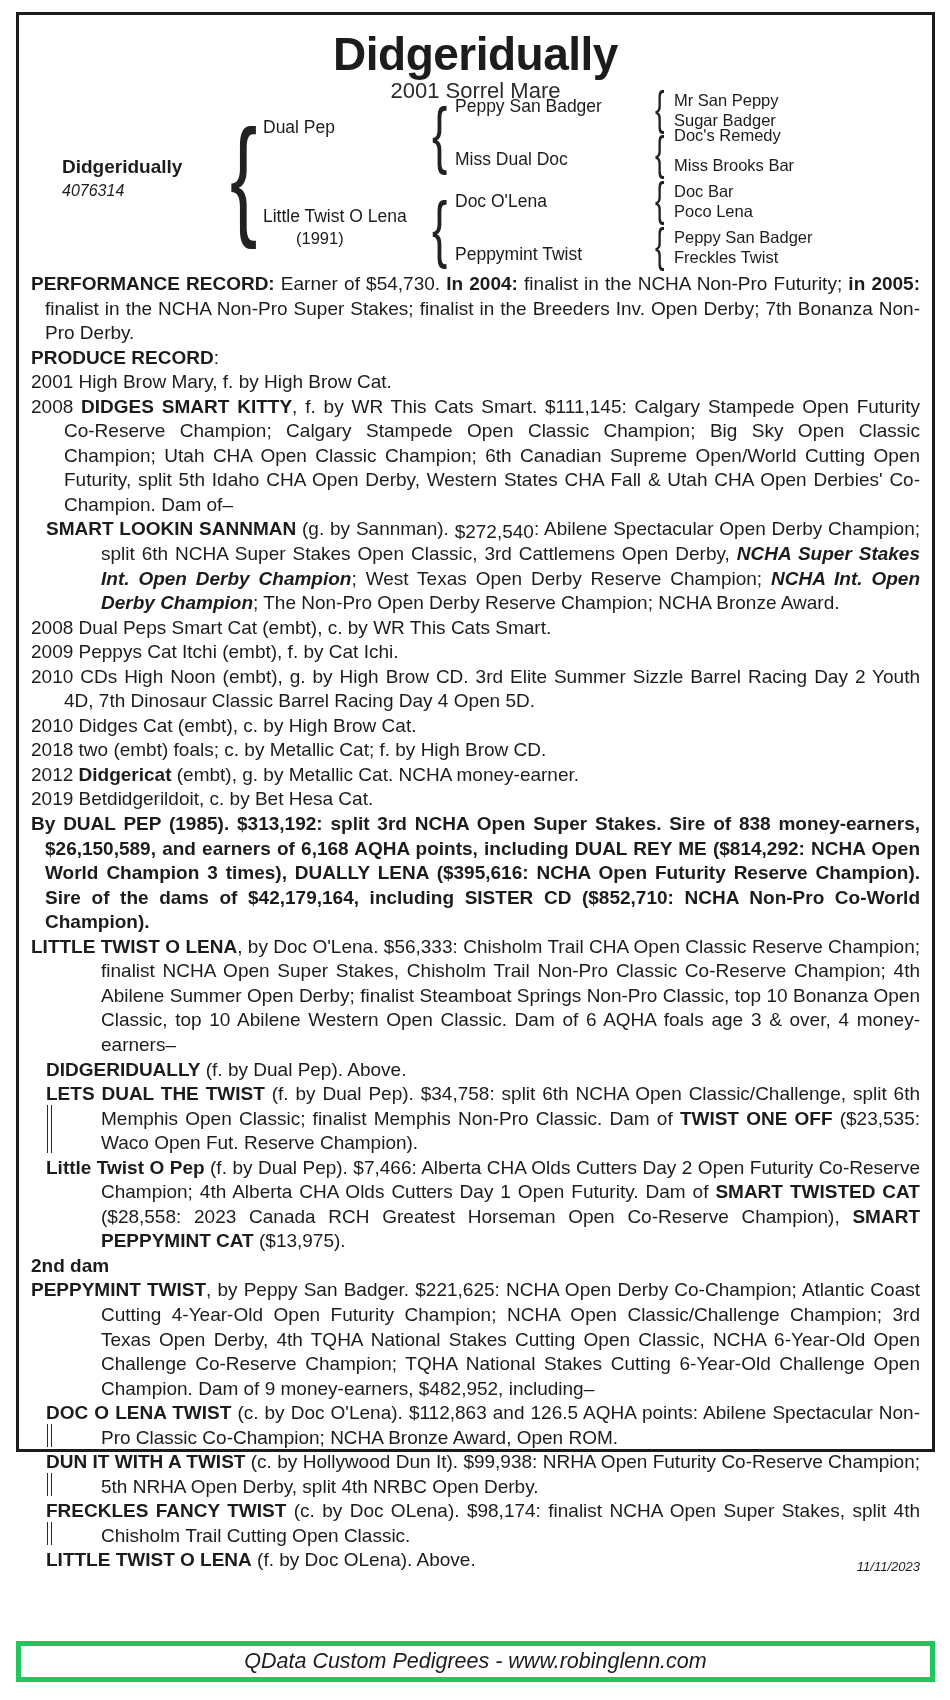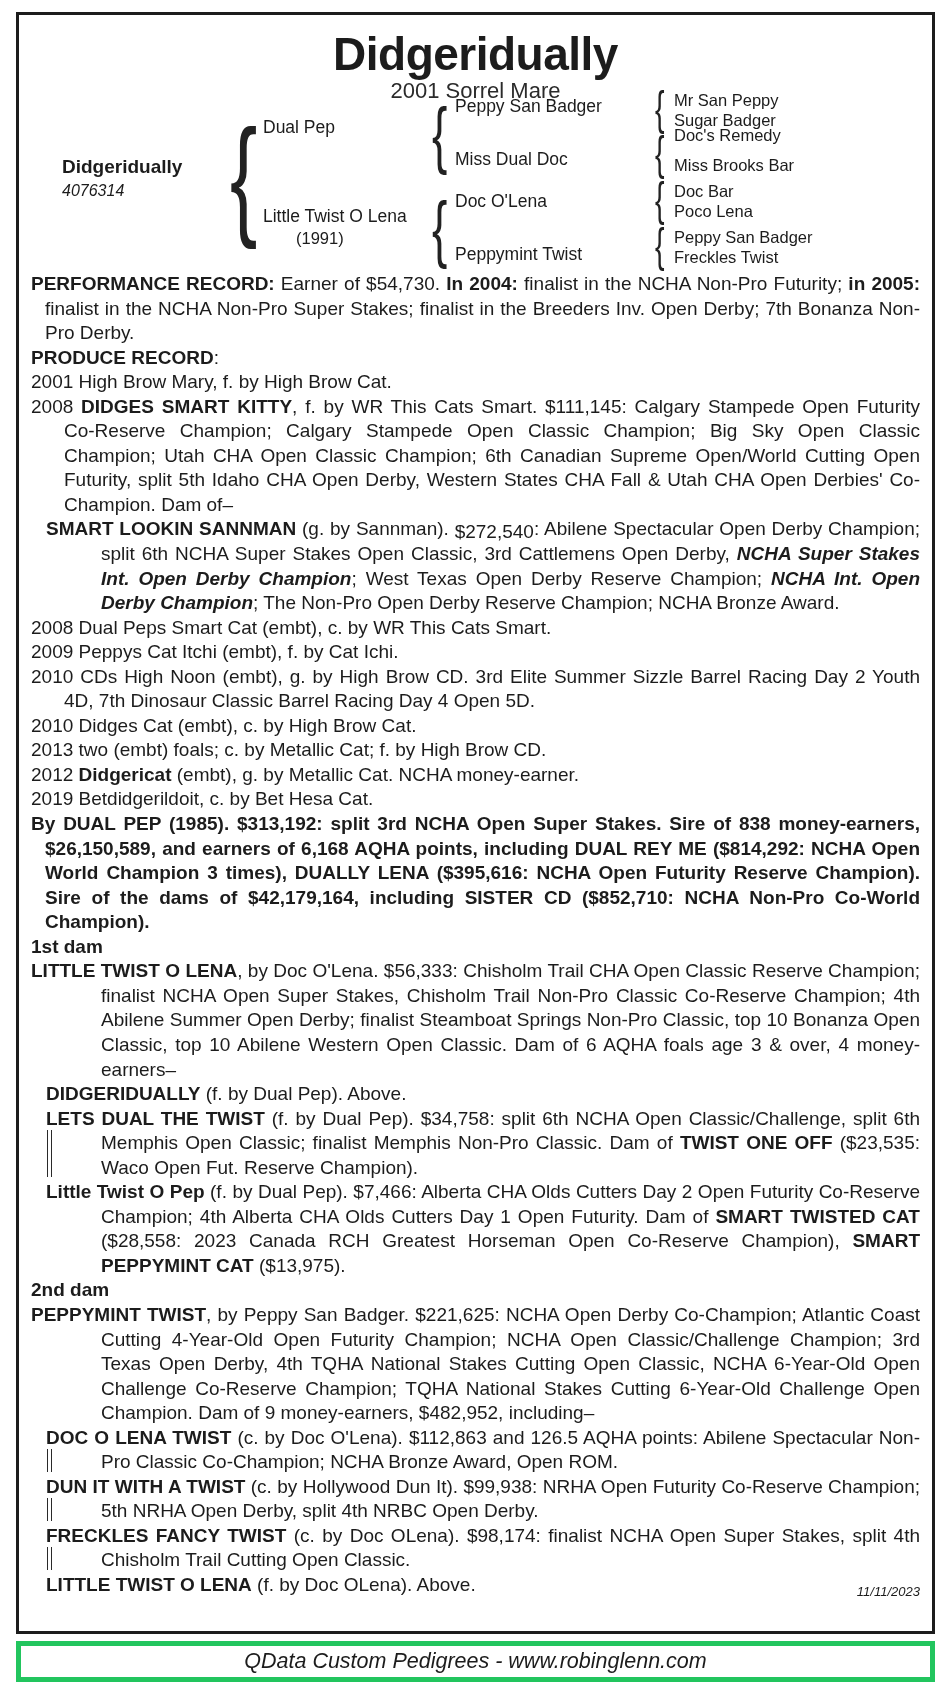--- a/index.html
+++ b/index.html
@@ -1,18 +1,18 @@
 <!DOCTYPE html>
 <html><head>
 <meta charset="utf-8">
 <style>
   html,body{margin:0;padding:0;background:#fff;}
   .page{position:relative;width:950px;height:1700px;background:#ffffff;overflow:hidden;
         font-family:"Liberation Sans","DejaVu Sans",sans-serif;color:#1c1c1c;}
-  .mainbox{position:absolute;left:16px;top:12px;width:919px;height:1622px;
+  .mainbox{position:absolute;left:16px;top:12px;width:919px;height:1440px;
            border:3px solid #1c1c1c;box-sizing:border-box;padding:8px 12px 12px 12px;}
   .title{text-align:center;font-weight:bold;font-size:46px;line-height:50px;margin-top:6px;letter-spacing:-0.5px;}
   .subtitle{text-align:center;font-size:22px;line-height:24px;color:#2b2b2b;}
 
   
   .chart{position:absolute;left:15px;top:76px;width:889px;height:196px;}
   .nm{position:absolute;font-size:17.5px;line-height:20px;white-space:nowrap;}
   .nm.subj{font-weight:bold;font-size:19px;}
   .nm.reg{font-size:16px;font-style:italic;}
   .nm.small{font-size:16.5px;}
@@ -84,25 +84,24 @@
     <div class="bodytext">
         <div class="p main"><span class="b">PERFORMANCE RECORD: </span><span>Earner of $54,730. </span><span class="b">In 2004: </span><span>finalist in the NCHA Non-Pro Futurity; </span><span class="b">in 2005: </span><span>finalist in the NCHA Non-Pro Super Stakes; finalist in the Breeders Inv. Open Derby; 7th Bonanza Non-Pro Derby.</span></div>
         <div class="p main"><span class="b">PRODUCE RECORD</span><span>:</span></div>
         <div class="p year"><span>2001 High Brow Mary, f. by High Brow Cat.</span></div>
         <div class="p year"><span>2008 </span><span class="b">DIDGES SMART KITTY</span><span>, f. by WR This Cats Smart. $111,145: Calgary Stampede Open Futurity Co-Reserve Champion; Calgary Stampede Open Classic Champion; Big Sky Open Classic Champion; Utah CHA Open Classic Champion; 6th Canadian Supreme Open/World Cutting Open Futurity, split 5th Idaho CHA Open Derby, Western States CHA Fall &amp; Utah CHA Open Derbies' Co-Champion. Dam of–</span></div>
         <div class="p sub"><span class="b">SMART LOOKIN SANNMAN</span><span> (g. by Sannman). </span><span class="shift">$272,540</span><span>: Abilene Spectacular Open Derby Champion; split 6th NCHA Super Stakes Open Classic, 3rd Cattlemens Open Derby, </span><span class="b i">NCHA Super Stakes Int. Open Derby Champion</span><span>; West Texas Open Derby Reserve Champion; </span><span class="b i">NCHA Int. Open Derby Champion</span><span>; The Non-Pro Open Derby Reserve Champion; NCHA Bronze Award.</span></div>
         <div class="p year"><span>2008 Dual Peps Smart Cat (embt), c. by WR This Cats Smart.</span></div>
         <div class="p year"><span>2009 Peppys Cat Itchi (embt), f. by Cat Ichi.</span></div>
         <div class="p year"><span>2010 CDs High Noon (embt), g. by High Brow CD. 3rd Elite Summer Sizzle Barrel Racing Day 2 Youth 4D, 7th Dinosaur Classic Barrel Racing Day 4 Open 5D.</span></div>
         <div class="p year"><span>2010 Didges Cat (embt), c. by High Brow Cat.</span></div>
-        <div class="p year"><span>2013 two (embt) foals; c. by Metallic Cat; f. by High Brow CD.</span></div>
+        <div class="p year"><span>2018 two (embt) foals; c. by Metallic Cat; f. by High Brow CD.</span></div>
         <div class="p year"><span>2012 </span><span class="b">Didgericat</span><span> (embt), g. by Metallic Cat. NCHA money-earner.</span></div>
         <div class="p year"><span>2019 Betdidgerildoit, c. by Bet Hesa Cat.</span></div>
         <div class="p main"><span class="b">By DUAL PEP (1985). $313,192: split 3rd NCHA Open Super Stakes. Sire of 838 money-earners, $26,150,589, and earners of 6,168 AQHA points, including DUAL REY ME ($814,292: NCHA Open World Champion 3 times), DUALLY LENA ($395,616: NCHA Open Futurity Reserve Champion). Sire of the dams of $42,179,164, including SISTER CD ($852,710: NCHA Non-Pro Co-World Champion).</span></div>
-        <div class="p label"><span class="b">1st dam</span></div>
         <div class="p dam"><span class="b">LITTLE TWIST O LENA</span><span>, by Doc O'Lena. $56,333: Chisholm Trail CHA Open Classic Reserve Champion; finalist NCHA Open Super Stakes, Chisholm Trail Non-Pro Classic Co-Reserve Champion; 4th Abilene Summer Open Derby; finalist Steamboat Springs Non-Pro Classic, top 10 Bonanza Open Classic, top 10 Abilene Western Open Classic. Dam of 6 AQHA foals age 3 &amp; over, 4 money-earners–</span></div>
         <div class="p sub"><span class="b">DIDGERIDUALLY</span><span> (f. by Dual Pep). Above.</span></div>
         <div class="p sub"><span class="contbar"></span><span class="b">LETS DUAL THE TWIST</span><span> (f. by Dual Pep). $34,758: split 6th NCHA Open Classic/Challenge, split 6th Memphis Open Classic; finalist Memphis Non-Pro Classic. Dam of </span><span class="b">TWIST ONE OFF</span><span> ($23,535: Waco Open Fut. Reserve Champion).</span></div>
         <div class="p sub"><span class="b">Little Twist O Pep</span><span> (f. by Dual Pep). $7,466: Alberta CHA Olds Cutters Day 2 Open Futurity Co-Reserve Champion; 4th Alberta CHA Olds Cutters Day 1 Open Futurity. Dam of </span><span class="b">SMART TWISTED CAT</span><span> ($28,558: 2023 Canada RCH Greatest Horseman Open Co-Reserve Champion), </span><span class="b">SMART PEPPYMINT CAT</span><span> ($13,975).</span></div>
         <div class="p label"><span class="b">2nd dam</span></div>
         <div class="p dam"><span class="b">PEPPYMINT TWIST</span><span>, by Peppy San Badger. $221,625: NCHA Open Derby Co-Champion; Atlantic Coast Cutting 4-Year-Old Open Futurity Champion; NCHA Open Classic/Challenge Champion; 3rd Texas Open Derby, 4th TQHA National Stakes Cutting Open Classic, NCHA 6-Year-Old Open Challenge Co-Reserve Champion; TQHA National Stakes Cutting 6-Year-Old Challenge Open Champion. Dam of 9 money-earners, $482,952, including–</span></div>
         <div class="p sub"><span class="contbar"></span><span class="b">DOC O LENA TWIST</span><span> (c. by Doc O'Lena). $112,863 and 126.5 AQHA points: Abilene Spectacular Non-Pro Classic Co-Champion; NCHA Bronze Award, Open ROM.</span></div>
         <div class="p sub"><span class="contbar"></span><span class="b">DUN IT WITH A TWIST</span><span> (c. by Hollywood Dun It). $99,938: NRHA Open Futurity Co-Reserve Champion; 5th NRHA Open Derby, split 4th NRBC Open Derby.</span></div>
         <div class="p sub"><span class="contbar"></span><span class="b">FRECKLES FANCY TWIST</span><span> (c. by Doc OLena). $98,174: finalist NCHA Open Super Stakes, split 4th Chisholm Trail Cutting Open Classic.</span></div>
         <div class="p sub"><span class="date">11/11/2023</span><span class="b">LITTLE TWIST O LENA</span><span> (f. by Doc OLena). Above.</span></div>

